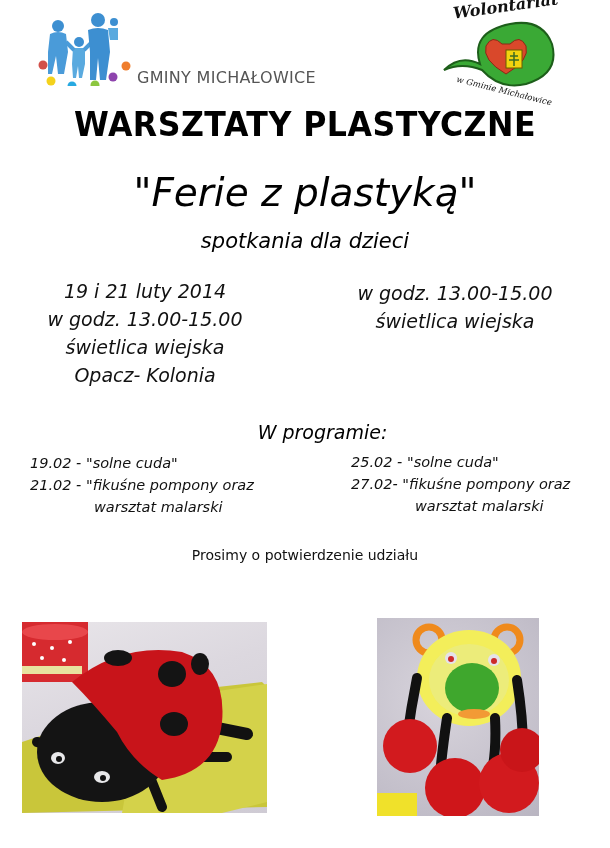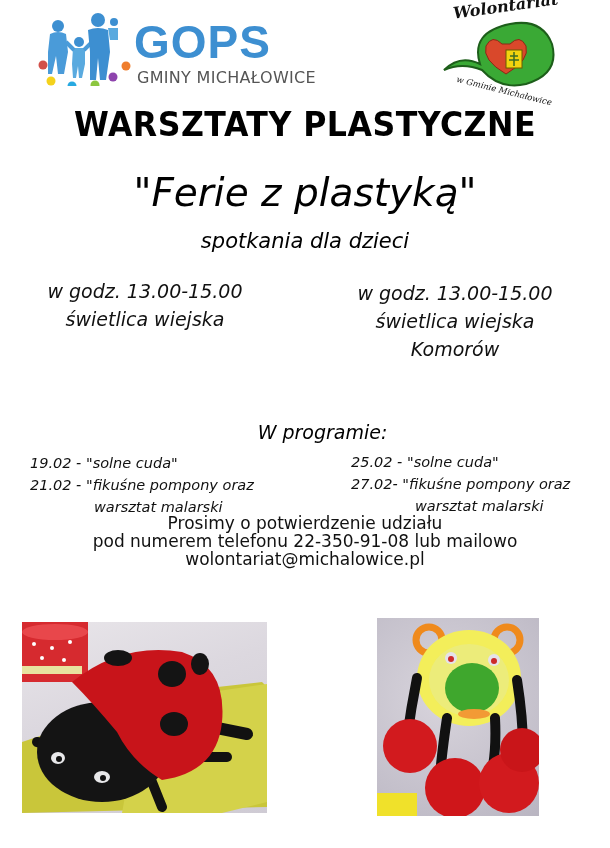--- a/index.html
+++ b/index.html
@@ -24,21 +24,21 @@
   .session { font-family:"DejaVu Sans", sans-serif; font-style:italic; font-size:19px; line-height:28px; text-align:center; color:#111; }
   #session-left { left:20px; width:250px; top:277px; }
   #session-right { left:340px; width:230px; top:279px; }
 
   #program-heading { top:421px; left:0; width:565px; text-align:center; font-family:"DejaVu Sans", sans-serif; font-style:italic; font-size:19px; color:#000;padding-left:40px; }
   .prog { font-family:"DejaVu Sans", sans-serif; font-style:italic; font-size:14.5px; line-height:22px; color:#111; }
   .prog .indent { display:block; padding-left:64px;font-style:italic; }
   #program-left { left:30px; top:452px; width:290px; }
   #program-right { left:351px; top:451px; width:250px; }
 
-  #contact { top:514px; font-family:"DejaVu Sans", sans-serif; font-size:17px; line-height:18px; color:#111; }
+  #contact { top:546px; font-family:"DejaVu Sans", sans-serif; font-size:14px; line-height:18px; color:#111; }
 
   
   .photo { overflow:hidden; }
   #photo-ladybug { left:22px; top:622px; width:245px; height:191px;
     background: linear-gradient(160deg,#e9e6ea 0%,#dcd8df 40%,#cfcbd4 100%); }
   #photo-bear { left:377px; top:618px; width:162px; height:198px;
     background: radial-gradient(circle at 40% 40%, #d8d4dc 0%, #c3bfca 70%, #b9b5c1 100%); }
 </style>
 </head>
 <body>
@@ -59,64 +59,63 @@
     <circle cx="76" cy="14" r="4" fill="#3d8fd1"></circle>
     <path d="M70 20 L80 20 L80 32 L72 32 Z" fill="#5aaadf"></path>
 
     <circle cx="5" cy="57" r="4.5" fill="#d2504a"></circle>
     <circle cx="13" cy="73" r="4.5" fill="#f4d21c"></circle>
     <circle cx="34" cy="78" r="4.5" fill="#27a9e1"></circle>
     <circle cx="57" cy="77" r="4.5" fill="#8cc63f"></circle>
     <circle cx="75" cy="69" r="4.5" fill="#8e44ad"></circle>
     <circle cx="88" cy="58" r="4.5" fill="#ef7d2d"></circle>
   </svg>
-  <div id="gops-text">GOPS</div>
   <div id="gops-sub">GMINY MICHAŁOWICE</div>
 </div>
 
 <div id="wol-logo" class="abs">
   <svg width="160" height="100" viewBox="0 0 160 100" style="position:absolute;left:0;top:0;">
     <path d="M14 66 Q30 50 50 60 Q40 28 80 20 Q112 14 122 40 Q130 70 96 80 Q70 86 52 66 Q32 58 14 66 Z" fill="#3aa935" stroke="#1d5e1a" stroke-width="2"></path>
     <path d="M72 40 Q62 30 56 42 Q52 56 76 70 Q100 56 96 42 Q90 30 80 40 Z" fill="#d9482b" stroke="#8a2a16" stroke-width="1"></path>
     <rect x="76" y="46" width="16" height="18" fill="#f2d40f" stroke="#6a5c00" stroke-width="1"></rect>
     <path d="M84 48 L84 62 M80 52 L88 52 M79 56 L89 56" stroke="#3a6b25" stroke-width="1.5"></path>
   </svg>
   <div id="wol-title">Wolontariat</div>
   <div id="wol-sub">w Gminie Michałowice</div>
 </div>
 
 <div id="main-title" class="abs center">WARSZTATY PLASTYCZNE</div>
 <div id="subtitle" class="abs center">"Ferie z plastyką"</div>
 <div id="tagline" class="abs center">spotkania dla dzieci</div>
 
 <div id="session-left" class="abs session">
+  <div>19 i 21 luty 2014</div>
   <div>w godz. 13.00-15.00</div>
   <div>świetlica wiejska</div>
+  <div>Opacz- Kolonia</div>
 </div>
 <div id="session-right" class="abs session">
   <div>w godz. 13.00-15.00</div>
   <div>świetlica wiejska</div>
-  <div>Komorów</div>
 </div>
 
 <div id="program-heading" class="abs">W programie:</div>
 <div id="program-left" class="abs prog">
   <div>19.02 - "solne cuda"</div>
   <div>21.02 - "fikuśne pompony oraz</div>
   <span class="indent">warsztat malarski</span>
 </div>
 <div id="program-right" class="abs prog">
   <div>25.02 - "solne cuda"</div>
   <div>27.02- "fikuśne pompony oraz</div>
   <span class="indent">warsztat malarski</span>
 </div>
 
 <div id="contact" class="abs center">
   <div>Prosimy o potwierdzenie udziału</div>
-  <div>pod numerem telefonu 22-350-91-08 lub mailowo wolontariat@michalowice.pl</div>
 </div>
 
 <div id="photo-ladybug" class="abs photo">
   <svg width="245" height="191" viewBox="0 0 245 191">
 
     <rect x="0" y="0" width="66" height="60" fill="#d62a2f"></rect>
     <ellipse cx="33" cy="10" rx="33" ry="8" fill="#e8474b"></ellipse>
     <rect x="0" y="44" width="60" height="8" fill="#e8e2a0"></rect>
     <circle cx="12" cy="22" r="2" fill="#fff"></circle>
       <circle cx="30" cy="26" r="2" fill="#fff"></circle>

